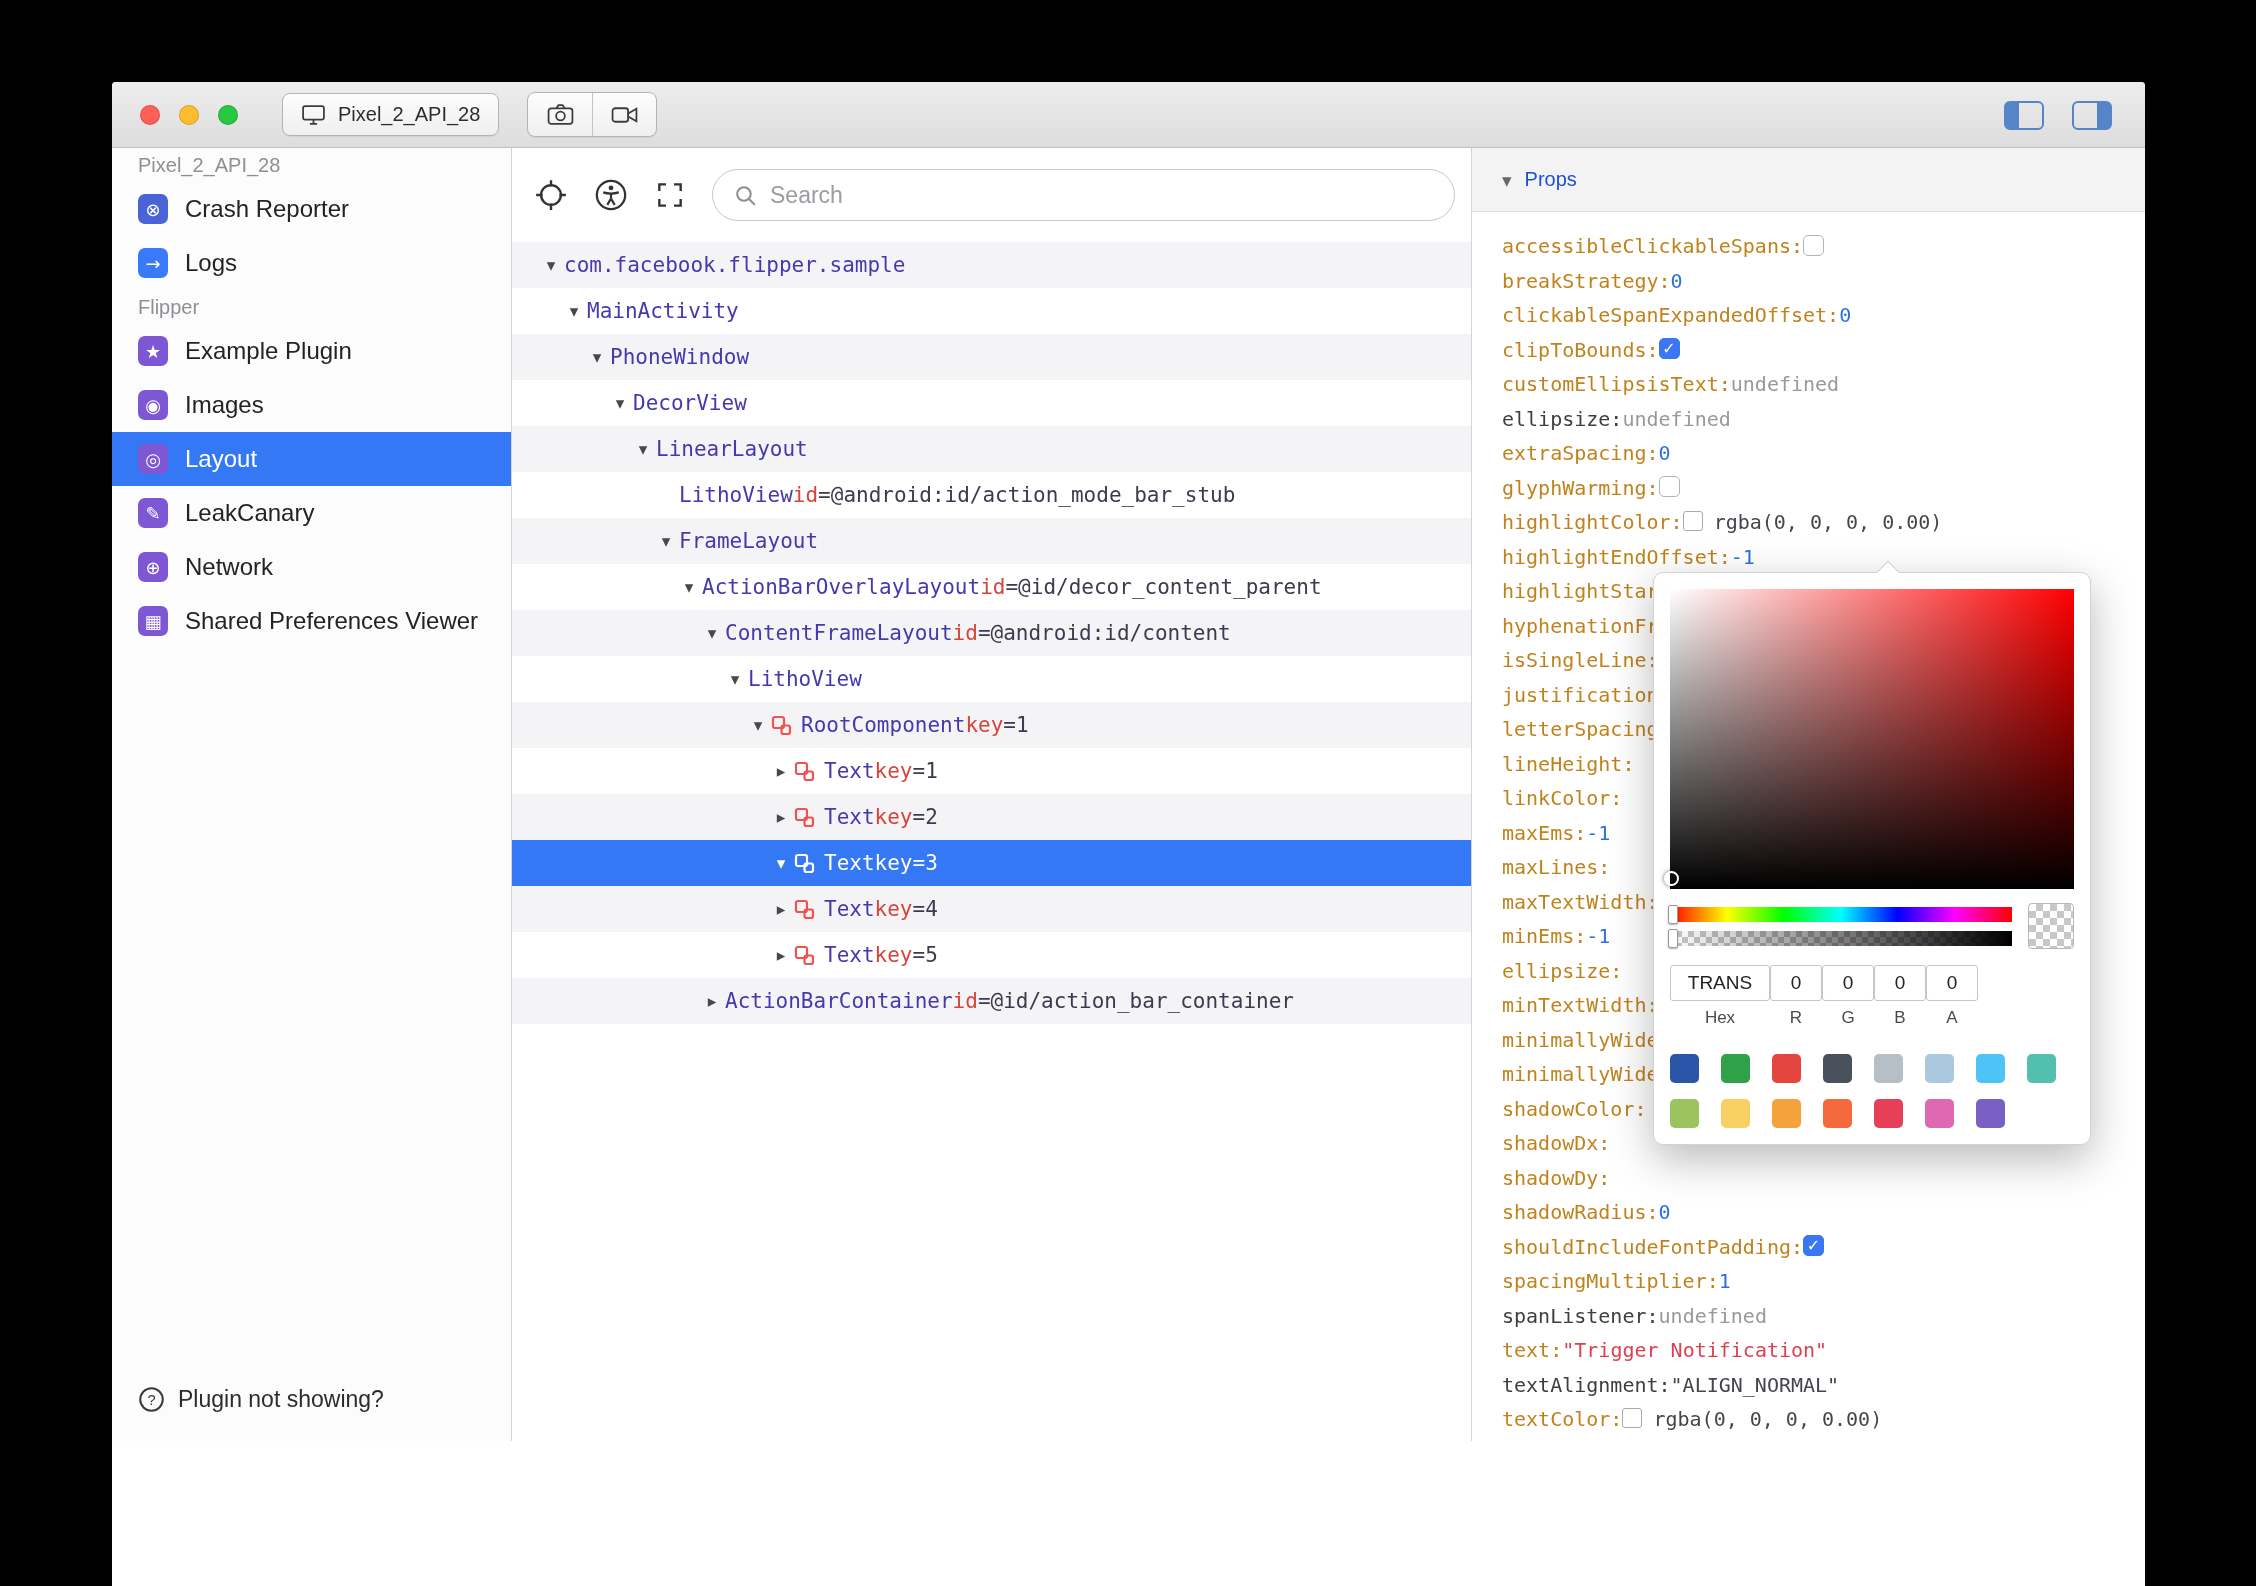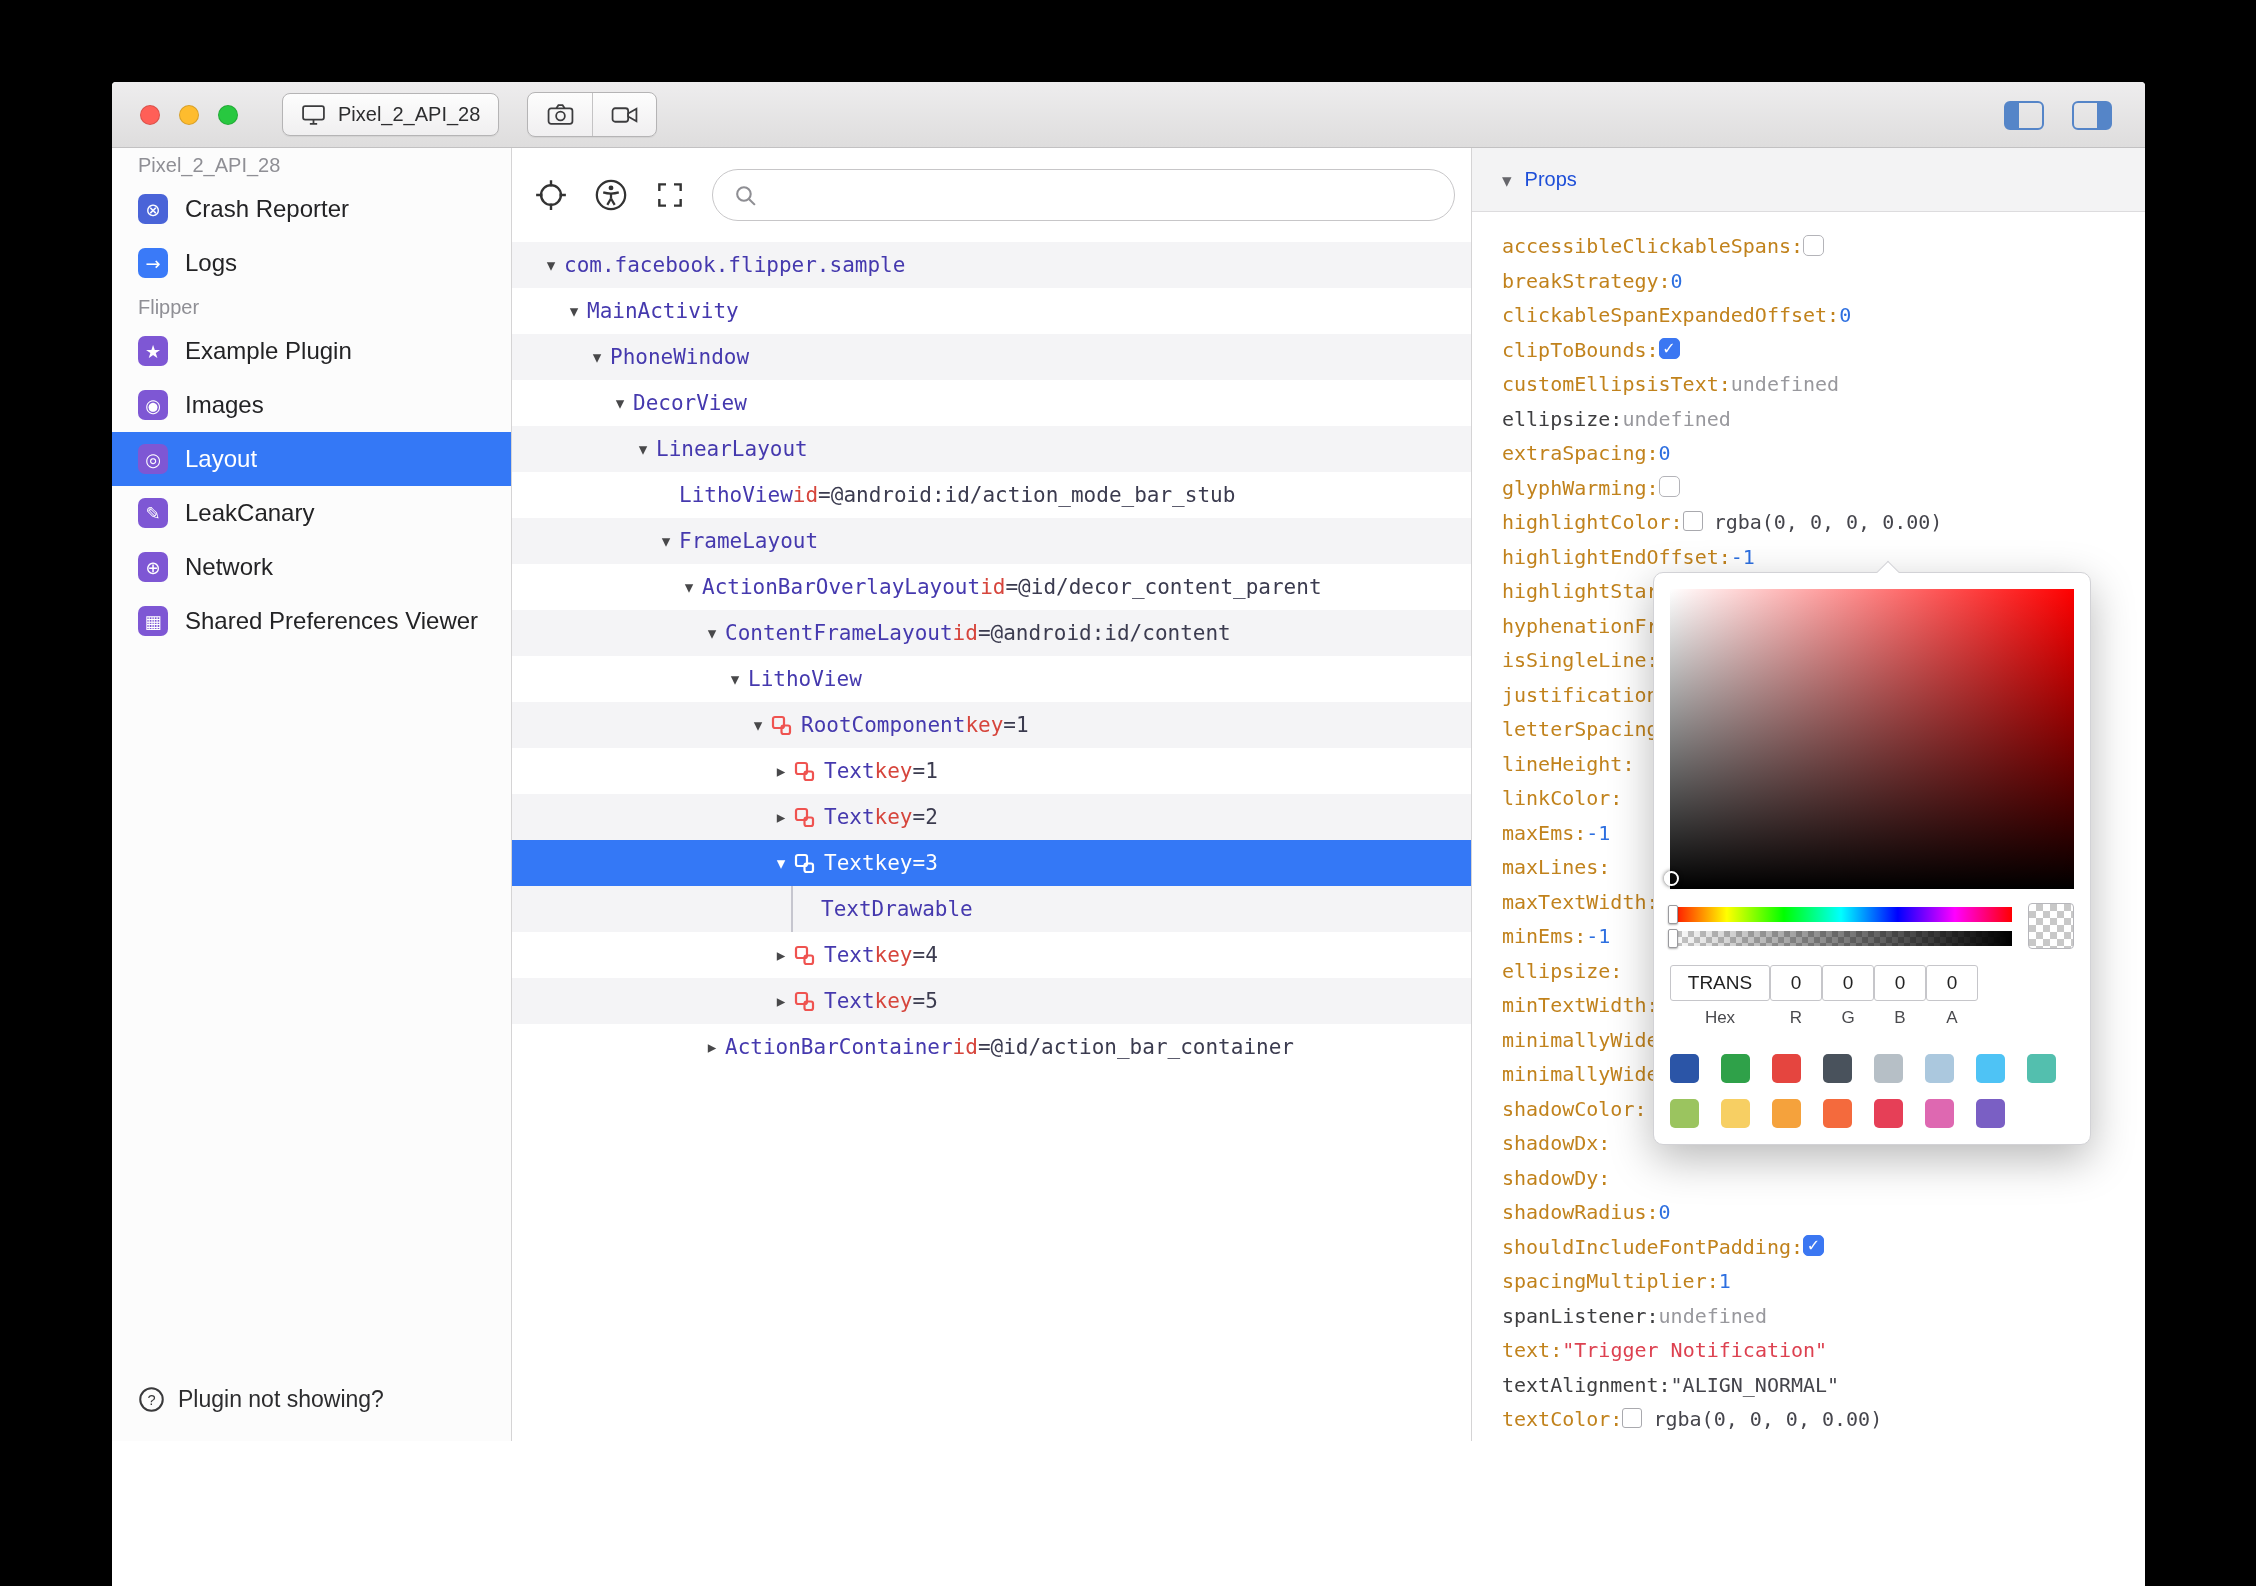--- a/index.html
+++ b/index.html
@@ -248,20 +248,21 @@
                 <path d="M9 20H4v-5"></path>
               </svg>
           </span>
           <div class="search">
             <span style="display:flex">
               <svg width="25" height="25" viewBox="0 0 24 24" fill="none" stroke="#8e8e93" stroke-width="2">
                   <circle cx="10.5" cy="10.5" r="6.5"></circle>
                   <line x1="15.5" y1="15.5" x2="21" y2="21"></line>
                 </svg>
             </span>
+            <input placeholder="Search" style="">
           </div>
         </div>
         <div class="tree-rows" id="tree-rows">
             <div class="tree-row" style="padding-left:26px"><span class="chev">▾</span><span class="node-name">com.facebook.flipper.sample</span></div>
             <div class="tree-row" style="padding-left:49px"><span class="chev">▾</span><span class="node-name">MainActivity</span></div>
             <div class="tree-row" style="padding-left:72px"><span class="chev">▾</span><span class="node-name">PhoneWindow</span></div>
             <div class="tree-row" style="padding-left:95px"><span class="chev">▾</span><span class="node-name">DecorView</span></div>
             <div class="tree-row" style="padding-left:118px"><span class="chev">▾</span><span class="node-name">LinearLayout</span></div>
             <div class="tree-row" style="padding-left:141px"><span class="chev"></span><span class="node-name">LithoView</span> <span class="attr-name">id</span><span class="attr-val">=@android:id/action_mode_bar_stub</span></div>
             <div class="tree-row" style="padding-left:141px"><span class="chev">▾</span><span class="node-name">FrameLayout</span></div>
@@ -277,21 +278,20 @@
                   <rect x="10.5" y="10.5" width="8.5" height="8.5" rx="2" fill="none" stroke="currentColor" stroke-width="2.2"></rect>
                 </svg></span><span class="node-name">Text</span> <span class="attr-name">key</span><span class="attr-val">=1</span></div>
             <div class="tree-row" style="padding-left:256px"><span class="chev">▸</span><span class="comp-icon"><svg width="21" height="21" viewBox="0 0 21 21">
                   <rect x="2" y="2" width="11" height="11" rx="2" fill="none" stroke="currentColor" stroke-width="2.2"></rect>
                   <rect x="10.5" y="10.5" width="8.5" height="8.5" rx="2" fill="none" stroke="currentColor" stroke-width="2.2"></rect>
                 </svg></span><span class="node-name">Text</span> <span class="attr-name">key</span><span class="attr-val">=2</span></div>
             <div class="tree-row selected" style="padding-left:256px"><span class="chev">▾</span><span class="comp-icon"><svg width="21" height="21" viewBox="0 0 21 21">
                   <rect x="2" y="2" width="11" height="11" rx="2" fill="none" stroke="currentColor" stroke-width="2.2"></rect>
                   <rect x="10.5" y="10.5" width="8.5" height="8.5" rx="2" fill="none" stroke="currentColor" stroke-width="2.2"></rect>
                 </svg></span><span class="node-name">Text</span> <span class="attr-name">key</span><span class="attr-val">=3</span></div>
-            <div class="tree-row" style="padding-left:279px"><span class="guide"></span><span class="node-name">TextDrawable</span></div>
             <div class="tree-row" style="padding-left:256px"><span class="chev">▸</span><span class="comp-icon"><svg width="21" height="21" viewBox="0 0 21 21">
                   <rect x="2" y="2" width="11" height="11" rx="2" fill="none" stroke="currentColor" stroke-width="2.2"></rect>
                   <rect x="10.5" y="10.5" width="8.5" height="8.5" rx="2" fill="none" stroke="currentColor" stroke-width="2.2"></rect>
                 </svg></span><span class="node-name">Text</span> <span class="attr-name">key</span><span class="attr-val">=4</span></div>
             <div class="tree-row" style="padding-left:256px"><span class="chev">▸</span><span class="comp-icon"><svg width="21" height="21" viewBox="0 0 21 21">
                   <rect x="2" y="2" width="11" height="11" rx="2" fill="none" stroke="currentColor" stroke-width="2.2"></rect>
                   <rect x="10.5" y="10.5" width="8.5" height="8.5" rx="2" fill="none" stroke="currentColor" stroke-width="2.2"></rect>
                 </svg></span><span class="node-name">Text</span> <span class="attr-name">key</span><span class="attr-val">=5</span></div>
             <div class="tree-row" style="padding-left:187px"><span class="chev">▸</span><span class="node-name">ActionBarContainer</span> <span class="attr-name">id</span><span class="attr-val">=@id/action_bar_container</span></div>
           </div>

